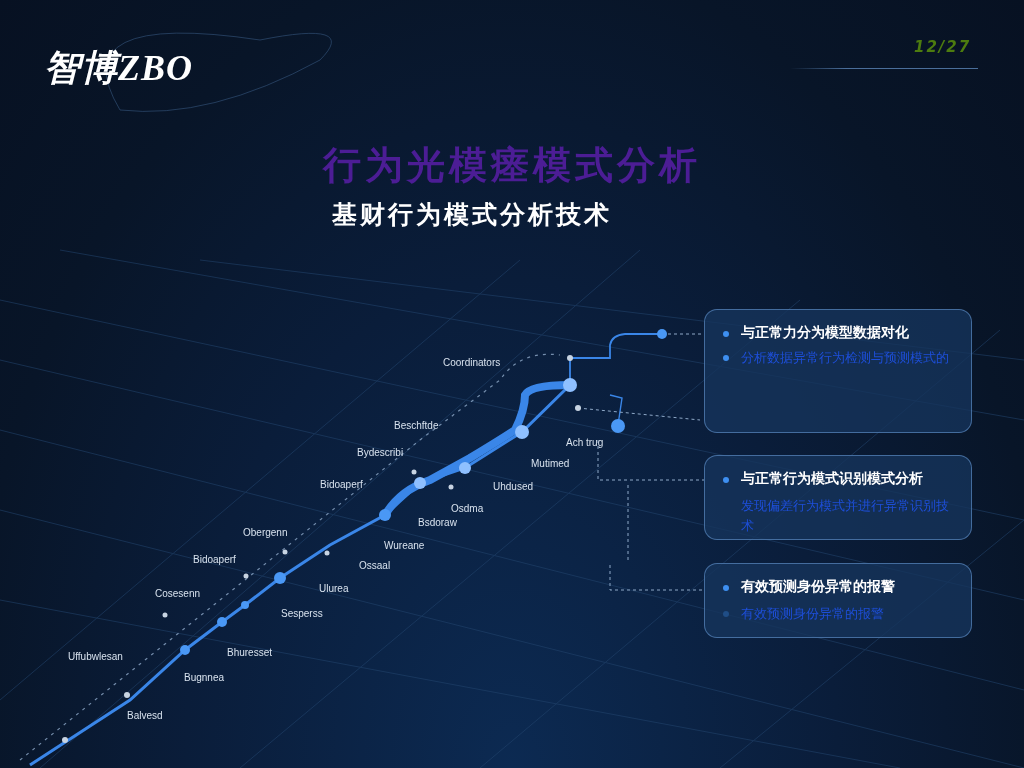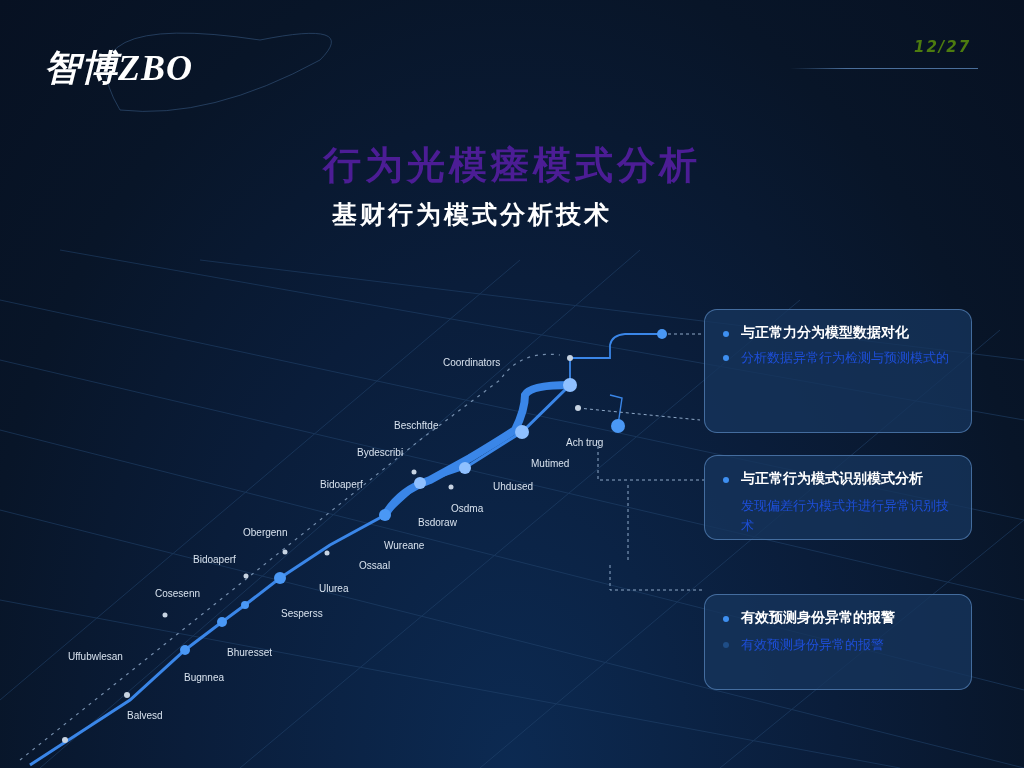--- a/index.html
+++ b/index.html
@@ -164,21 +164,21 @@
   <div class="row">
     <span class="dot"></span>
     <span class="head">与正常行为模式识别模式分析</span>
   </div>
   <div class="row" style="margin-top:8px">
     <span class="dot none"></span>
     <span class="sub">发现偏差行为模式并进行异常识别技术</span>
   </div>
 </div>
 
-<div class="card" style="top:594px;height:96px">
+<div class="card" style="top:563px;height:75px">
   <div class="row">
     <span class="dot"></span>
     <span class="head">有效预测身份异常的报警</span>
   </div>
   <div class="row" style="margin-top:8px">
     <span class="dot faint"></span>
     <span class="sub">有效预测身份异常的报警</span>
   </div>
 </div>
 

